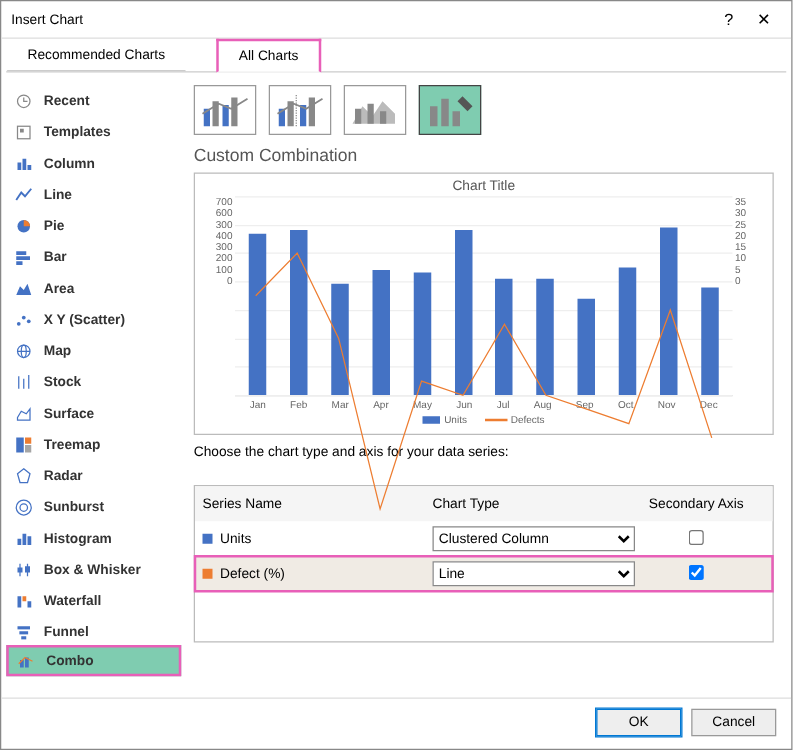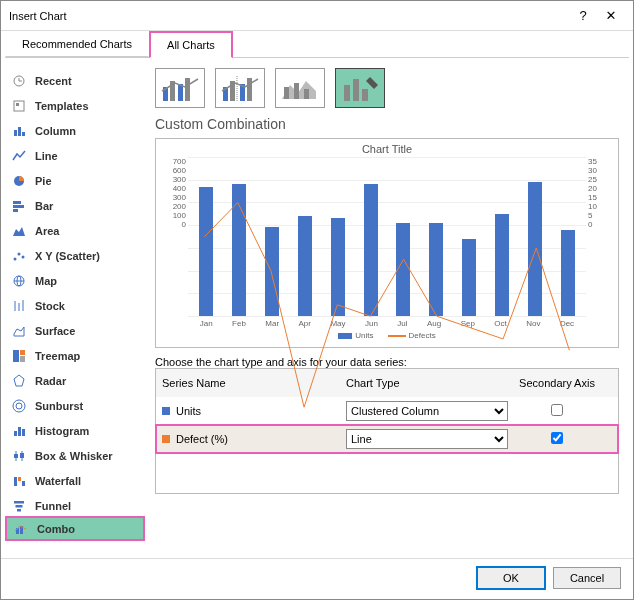--- a/index.html
+++ b/index.html
@@ -3,21 +3,21 @@
 <meta charset="utf-8">
 <style>
 * { box-sizing: border-box; margin: 0; padding: 0; }
 body { font-family: "Segoe UI", Tahoma, sans-serif; font-size: 11px; background: #fff; width: 634px; height: 600px; overflow: hidden; border: 1px solid #888; }
 .titlebar { height: 30px; display: flex; align-items: center; padding: 0 8px; border-bottom: 1px solid #ddd; }
 .titlebar .title { flex: 1; }
 .titlebar .qmark { width: 28px; text-align: center; font-size: 13px; cursor: pointer; }
 .titlebar .close { width: 28px; text-align: center; font-size: 13px; cursor: pointer; }
 .tabs { display: flex; margin-left: 4px; }
 .tab { padding: 6px 16px; cursor: pointer; border: 1px solid transparent; border-bottom: 1px solid #ccc; }
-.tab.active { border: 2px solid #e85fb8; border-bottom: 1px solid #fff; margin-bottom: -1px; }
+.tab.active { border: 2px solid #e85fb8; border-bottom: 1px solid #fff; margin-bottom: -1px; margin-left: 24px; }
 .tabsline { border-bottom: 1px solid #ccc; margin: 0 4px; }
 .body { display: flex; padding: 6px 4px 0 4px; height: 498px; }
 .sidebar { width: 140px; padding: 4px 0; font-weight: bold; }
 .side-item { display: flex; align-items: center; height: 25px; padding: 0 6px; cursor: pointer; gap: 8px; color: #333; }
 .side-item.selected { background: #7fccb0; border: 2px solid #e85fb8; margin: -2px 0; position: relative; }
 .side-item .icon { width: 16px; display: flex; justify-content: center; align-items: center; }
 .icon svg { display: block; }
 .content { flex: 1; padding: 4px 10px; }
 .subtypes { display: flex; gap: 10px; margin-bottom: 8px; }
 .subtype { width: 50px; height: 40px; border: 1px solid #999; display: flex; justify-content: center; align-items: center; cursor: pointer; }
@@ -32,21 +32,21 @@
 .grid { position: absolute; inset: 0; }
 .grid div { position: absolute; left: 0; right: 0; border-top: 1px solid #eee; }
 .bars { position: absolute; inset: 0; display: flex; align-items: flex-end; justify-content: space-around; padding: 0 2px; }
 .bar { width: 14px; background: #4472C4; }
 .line-svg { position: absolute; inset: 0; }
 .xaxis { display: flex; justify-content: space-around; font-size: 8px; color: #666; margin-top: 2px; padding: 0 28px; }
 .legend { display: flex; justify-content: center; gap: 14px; font-size: 8px; color: #666; margin-top: 3px; }
 .legend .sq { display: inline-block; width: 14px; height: 6px; background: #4472C4; vertical-align: middle; margin-right: 3px; }
 .legend .ln { display: inline-block; width: 18px; height: 2px; background: #ED7D31; vertical-align: middle; margin-right: 3px; }
 .choose-label { margin-top: 8px; font-size: 11px; }
-.series-table { border: 1px solid #bbb; margin-top: 0; width: 100%; }
+.series-table { border: 1px solid #bbb; margin-top: 20px; width: 100%; }
 .series-head, .series-row { display: flex; align-items: center; height: 28px; }
 .series-head { background: #f5f5f5; }
 .col-name { width: 190px; padding-left: 6px; display: flex; align-items: center; gap: 6px; }
 .col-type { width: 150px; }
 .col-axis { flex: 1; text-align: center; }
 .series-row.hl { background: #f0ebe4; outline: 2px solid #e85fb8; outline-offset: -1px; }
 .marker { width: 8px; height: 8px; }
 .m-bar { background: #4472C4; }
 .m-line { background: #ED7D31; }
 select { width: 162px; height: 20px; font-size: 11px; border: 1px solid #888; background: #fff; }

